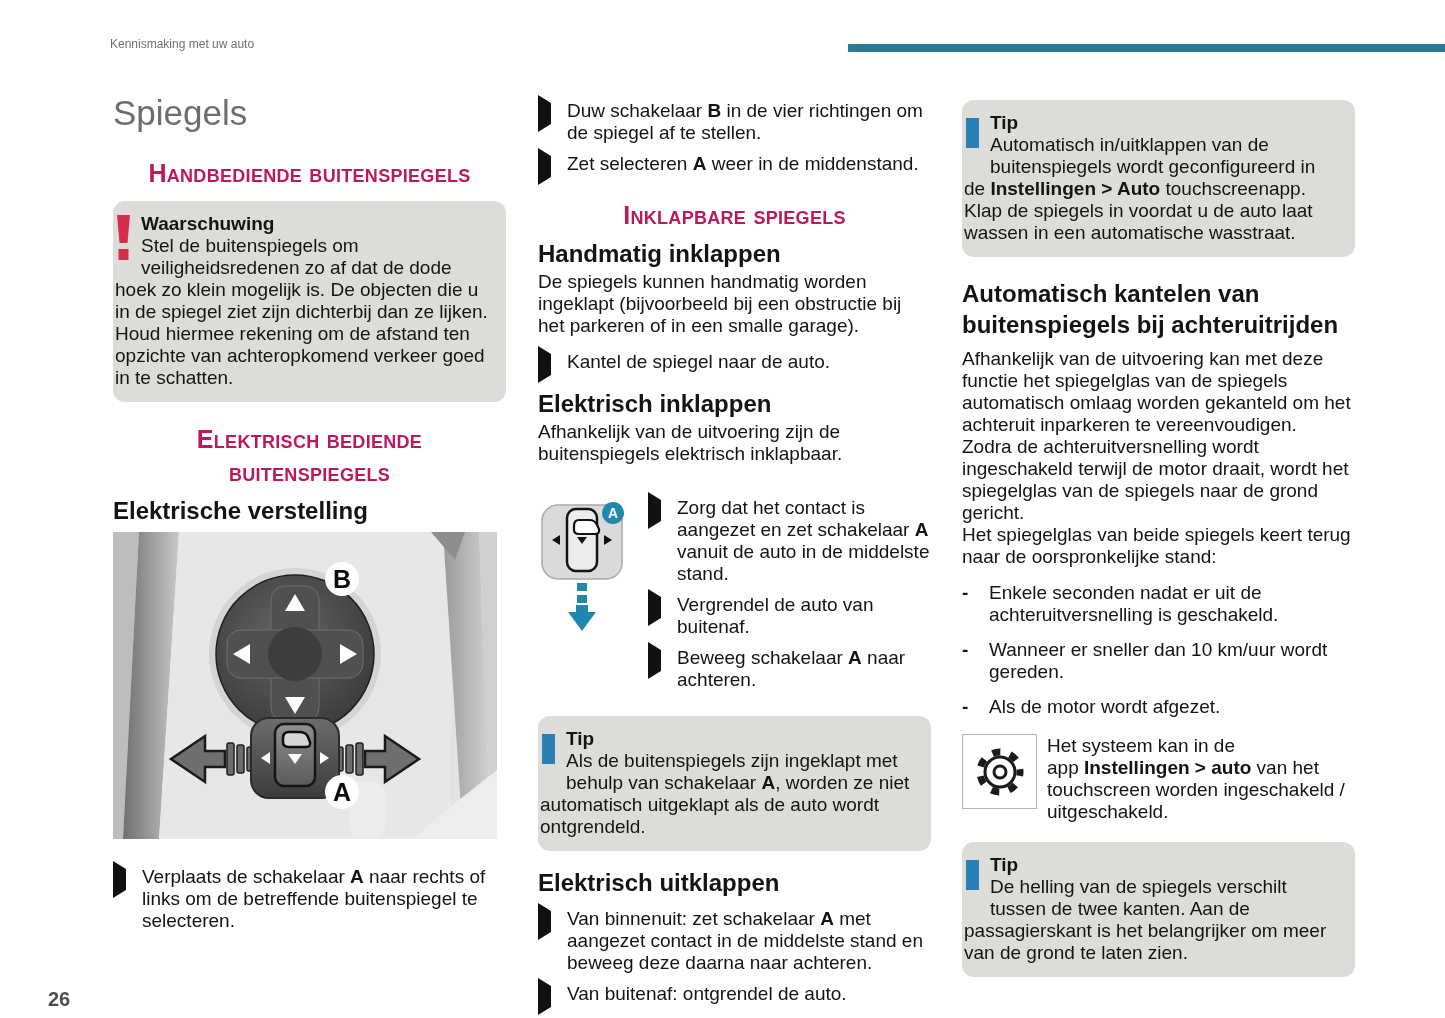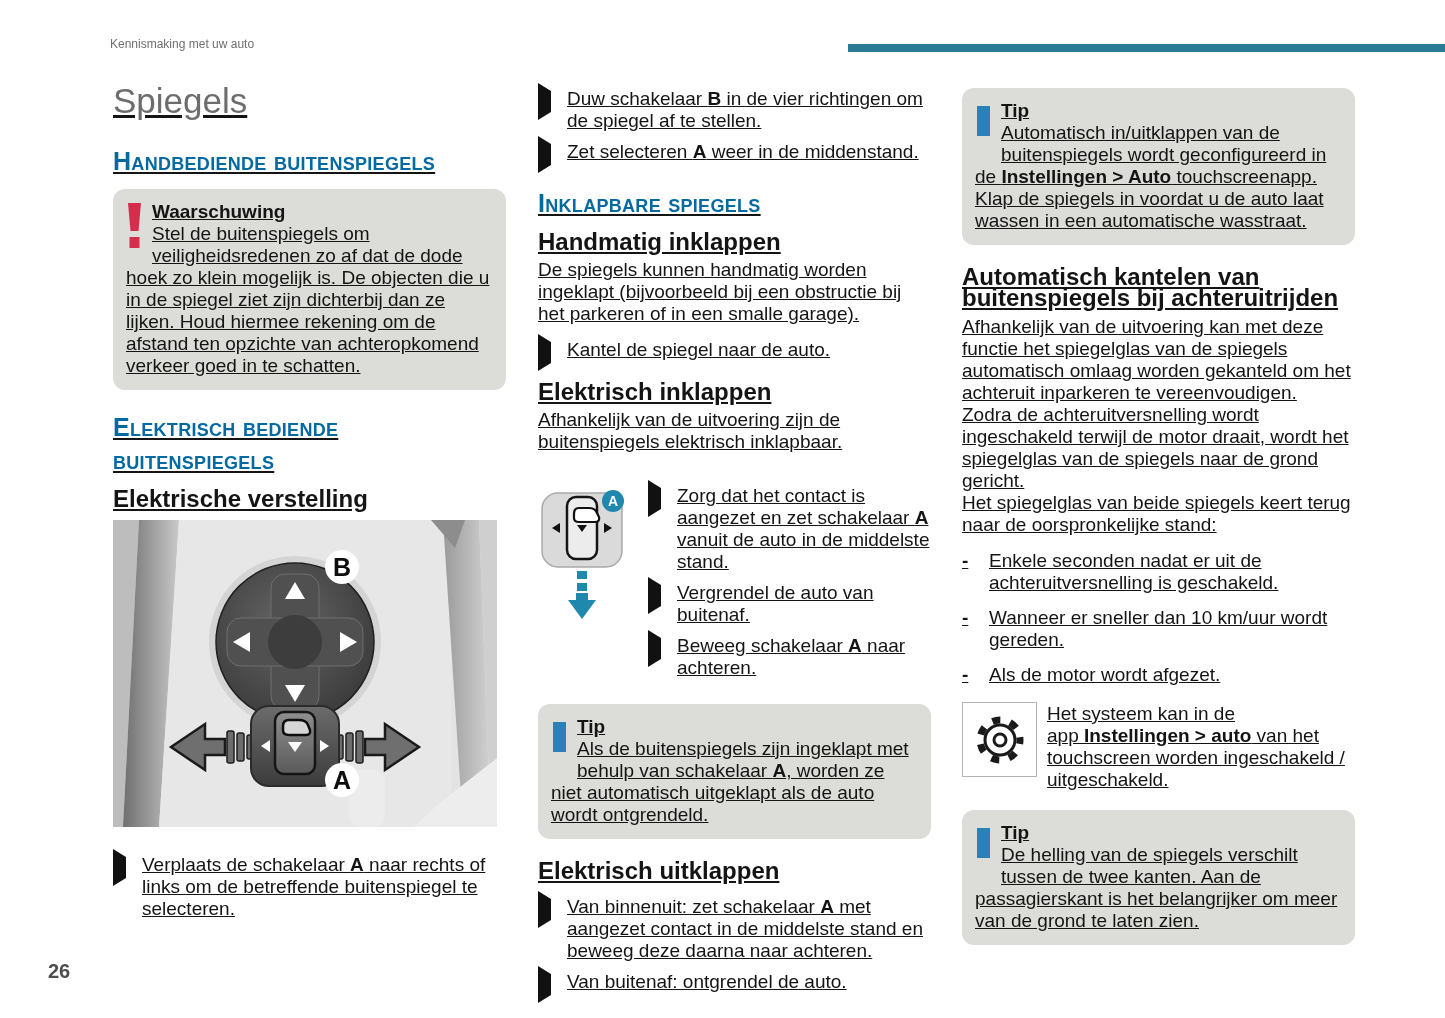--- a/index.html
+++ b/index.html
@@ -5,34 +5,34 @@
   * { box-sizing: border-box; }
   html,body { margin:0; padding:0; }
   body {
     width:1445px; height:1018px; position:relative; overflow:hidden;
     background:#ffffff; color:#141414;
     font-family:"Liberation Sans", sans-serif;
     font-size:19px; line-height:22px;
   }
   .runhead { position:absolute; left:110px; top:33px; font-size:12px; color:#6f6f6f; }
   .accentbar { position:absolute; left:848px; top:44px; width:597px; height:8px; background:var(--accent); }
-  .pagenum { position:absolute; left:48px; top:960px; font-size:20px; font-weight:bold; color:#4d4d4d; }
-
-  .col { position:absolute; top:80px; width:393px;text-decoration:underline; }
+  .pagenum { position:absolute; left:48px; top:988px; font-size:20px; font-weight:bold; color:#4d4d4d; }
+
+  .col { position:absolute; top:92px; width:393px; }
   .c1 { left:113px; } .c2 { left:538px; } .c3 { left:962px; }
 
   h1.title { font-size:35px; line-height:38px; font-weight:400; color:var(--title_gray); margin:2px 0 25px 0; }
-  h2.sec { font-variant:small-caps; font-size:25px; line-height:33px; font-weight:bold; color:#0369a1;
-           letter-spacing:.3px; margin:0 0 11px 0; }
+  h2.sec { font-variant:small-caps; font-size:25px; line-height:33px; font-weight:bold; color:#be185d;
+           letter-spacing:.3px; margin:0 0 11px 0;text-align:center; }
   h2.sec.mt { margin-top:21px; }
   h3.sub { font-size:24px; line-height:22px; font-weight:bold; margin:0 0 6px 0; }
-  h3.sub.big { margin:8px 0 8px 0; line-height:21px; }
+  h3.sub.big { margin:8px 0 8px 0; line-height:31px; }
   p.body { margin:0; }
 
-  .graybox { background:var(--box_bg); border-radius:12px; padding:12px 15px 13px 13px; margin:0 0 21px 0; }
+  .graybox { background:var(--box_bg); border-radius:12px; padding:12px 15px 13px 2px; margin:0 0 21px 0; }
   .graybox::after { content:""; display:block; clear:both; }
   .boxtitle { font-weight:bold; }
 
   .warn-icon { float:left; width:15px; height:46px; margin:2px 10px 0 1px; }
   .info-icon { float:left; width:13px; height:46px; margin:2px 11px 0 2px; }
   .info-icon .dot { width:13px; height:10px; background:var(--tip_icon); }
   .info-icon .bar { width:13px; height:30px; margin-top:4px; background:var(--tip_icon); }
 
   .bullet { display:flex; margin:0 0 9px 0; }
   .bullet .bmark { flex:0 0 29px; padding-top:3px; }

